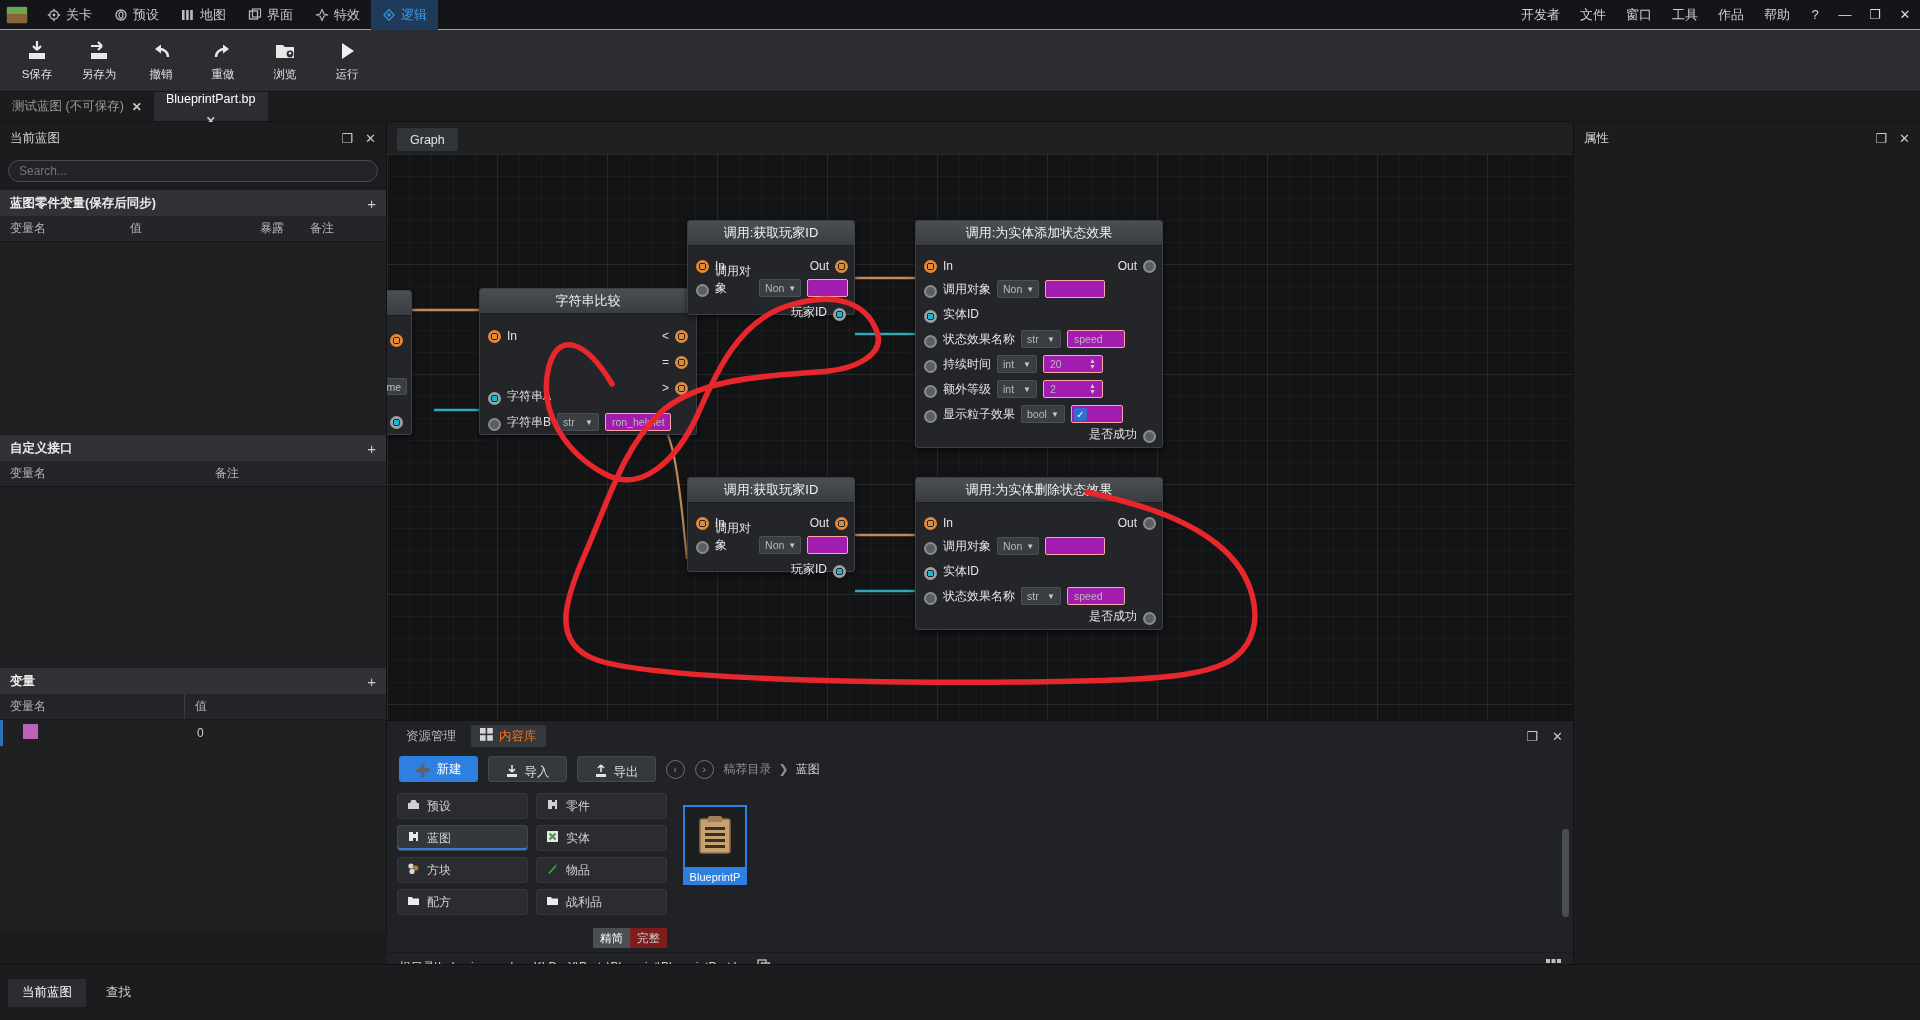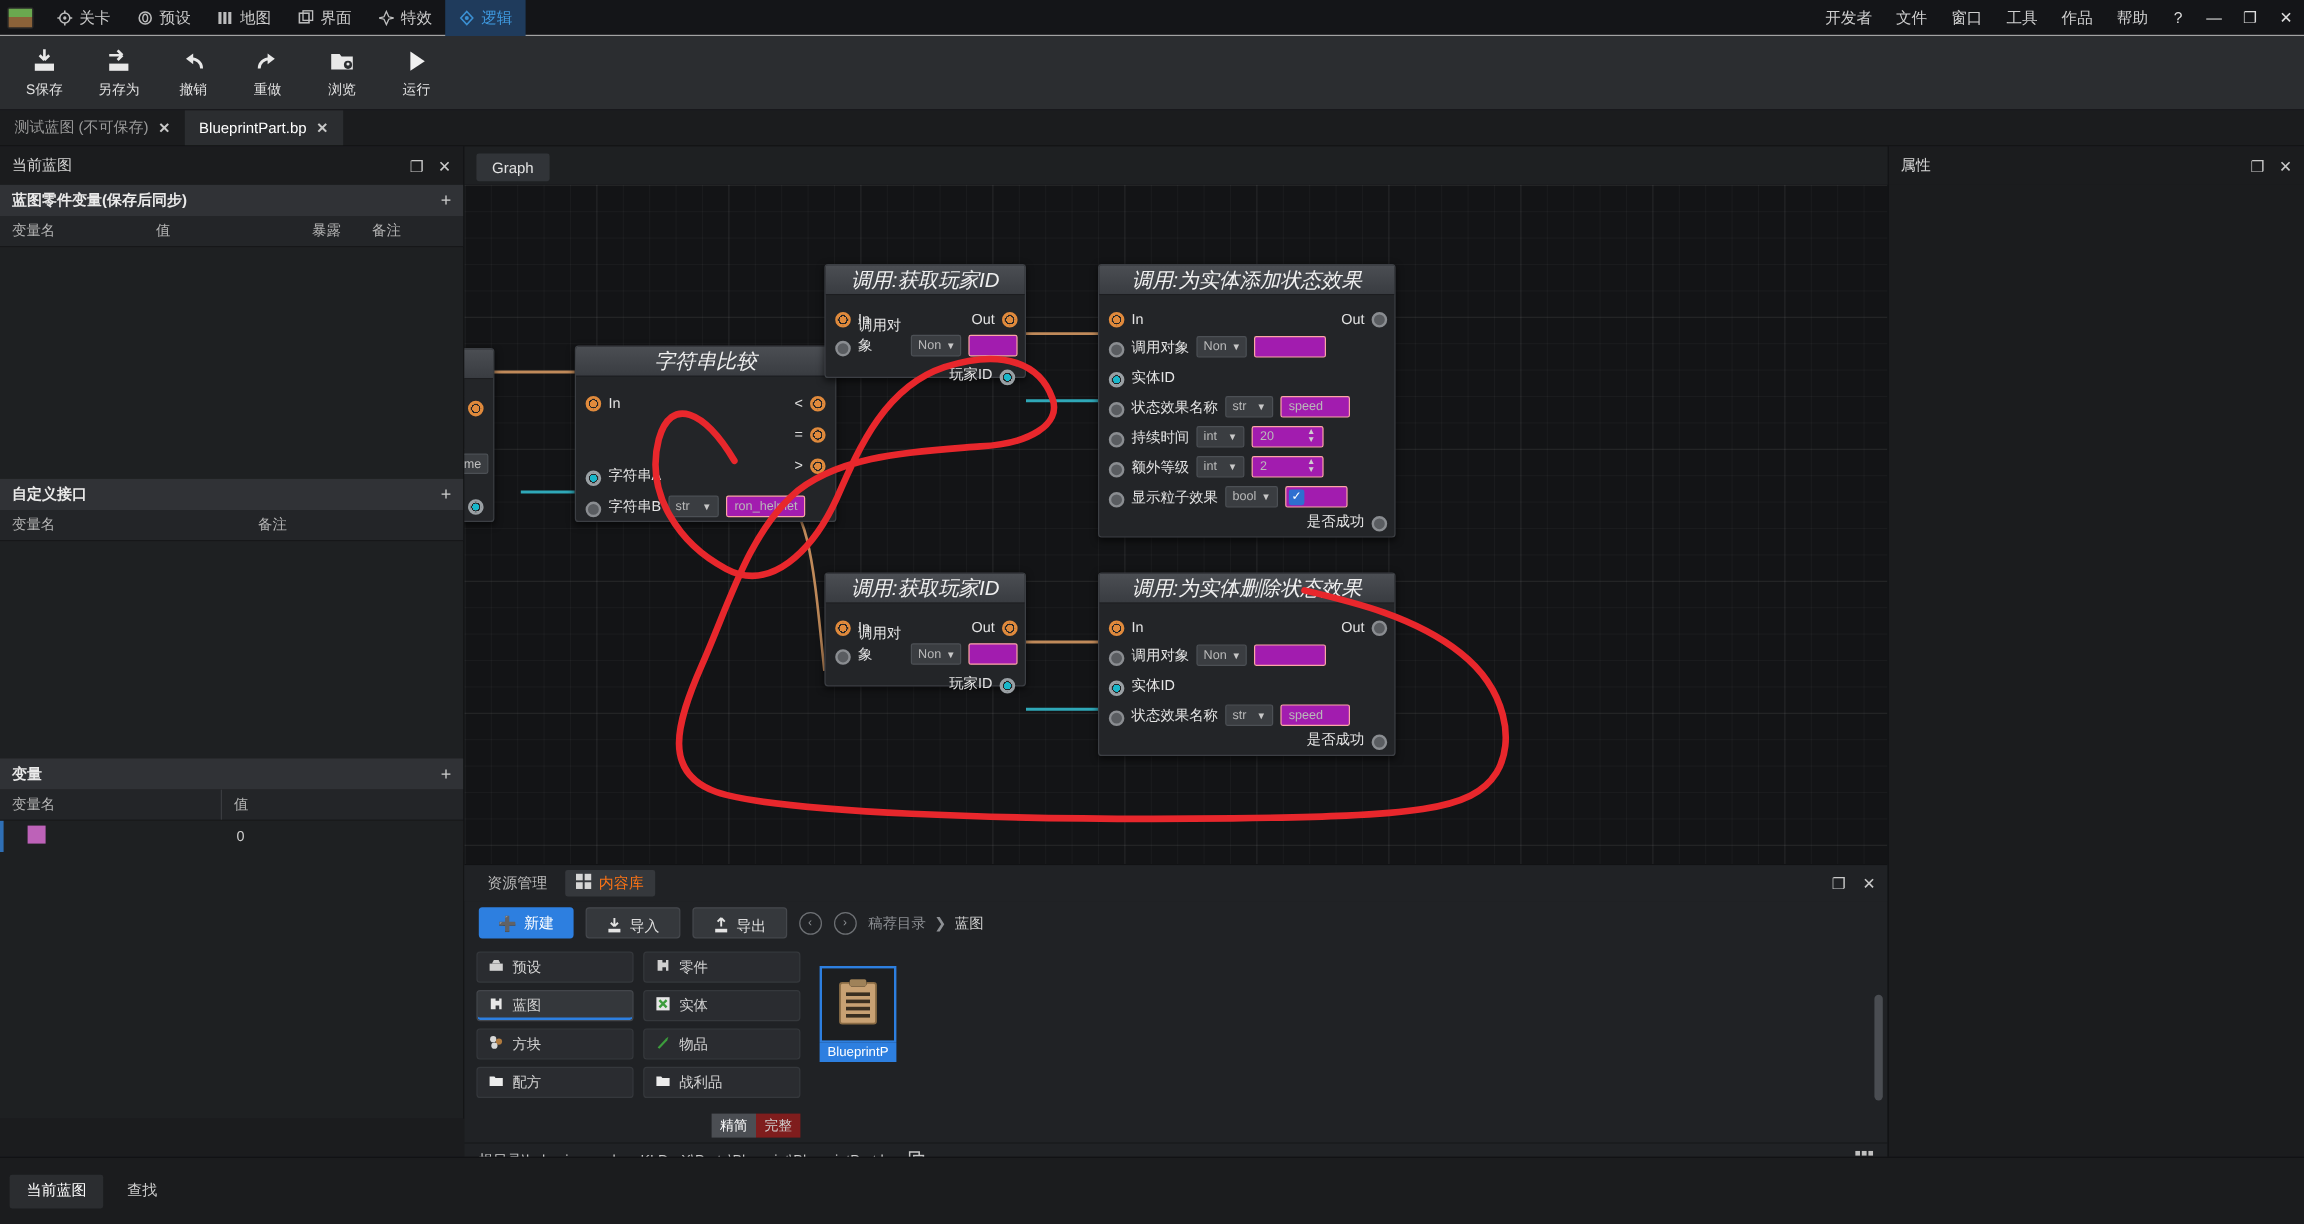--- a/index.html
+++ b/index.html
@@ -42,21 +42,21 @@
   .tbtn svg { display:block; }
 
   
   #doctabs {
     position:absolute; left:0; top:92px; width:1920px; height:30px;
     background:#1b1c1e; display:flex; align-items:stretch;
     border-bottom:1px solid #121315;
   }
   .dtab { display:flex; align-items:center; gap:8px; padding:0 12px;
     font-size:12.5px; color:#9a9a9a; }
-  .dtab.active { background:#2b2d30; color:#ffffff; }
+  .dtab.active { background:#2b2d30; color:#ffffff;flex-direction:column; }
   .dtab .x { font-size:12px; color:#c8c8c8; font-weight:bold; }
 
   
   #leftpanel {
     position:absolute; left:0; top:122px; width:387px; height:810px;
     background:#1b1c1e; border-right:1px solid #111214;
     display:flex; flex-direction:column;
   }
   .panel-head { height:32px; display:flex; align-items:center; padding:0 10px;
      font-size:12.5px; color:#d6d6d6; background:#1b1c1e; }
@@ -98,23 +98,23 @@
   .graphchip {
     position:absolute; left:10px; top:6px; height:23px; padding:0 13px;
     background:#313438; color:#e3e3e3; font-size:12.5px;
     display:flex; align-items:center; border-radius:2px; z-index:6;
   }
 
   
   .node { position:absolute; background:#232528; border:1px solid #3c3f44;
     border-radius:3px; box-shadow:0 2px 6px rgba(0,0,0,.6); z-index:4; }
   .node-title { height:25px; display:flex; align-items:center; justify-content:center;
-    font-size:17px; color:#f0f0f0;
+    font-size:13px; color:#f0f0f0;
     background:linear-gradient(#4b4e53,#393c41);
-    border-bottom:1px solid #1c1d20; border-radius:2px 2px 0 0;font-style:italic; }
+    border-bottom:1px solid #1c1d20; border-radius:2px 2px 0 0; }
   .node-body { padding:4px 0 4px 0; }
   .prow { height:25px; display:flex; align-items:flex-end; padding:0 8px; gap:6px;
     font-size:12px; color:#e4e4e4; position:relative;}
   .prow.right { justify-content:flex-end; }
   .pin { width:13px; height:13px; border-radius:50%; flex:none;
      border:2px solid #9a9a9a; background:transparent; }
   .pin.exec-on2 { border-color:#e08a3c; background:radial-gradient(circle,#e08a3c 45%, #232528 47%, #232528 60%, #e08a3c 62%); }
   .pin.data-on { border-color:#9aa0a4; background:radial-gradient(circle,#19b6c9 45%, #232528 47%, #232528 58%, #9aa0a4 60%); }
   .pin.off { border-color:#8a8d91; background:#5a5d61; }
   .sel { height:18px; background:#3a3d41; border:1px solid #4c5055; border-radius:2px;
@@ -341,20 +341,23 @@
 
 <div id="leftpanel">
   <div class="panel-head">
     <span>当前蓝图</span>
     <span class="ctrls">
       <span>❐</span>
       <span>✕</span>
     </span>
   </div>
 
+  <div class="searchwrap">
+    <input class="searchbox" placeholder="Search..." style="">
+  </div>
 
   <div class="sect-head">
     <span>蓝图零件变量(保存后同步)</span>
     <span class="plus">+</span>
   </div>
   <div class="col-head">
     <div style="width:120px">变量名</div>
     <div style="width:130px">值</div>
     <div style="width:50px">暴露</div>
     <div style="flex:1">备注</div>

